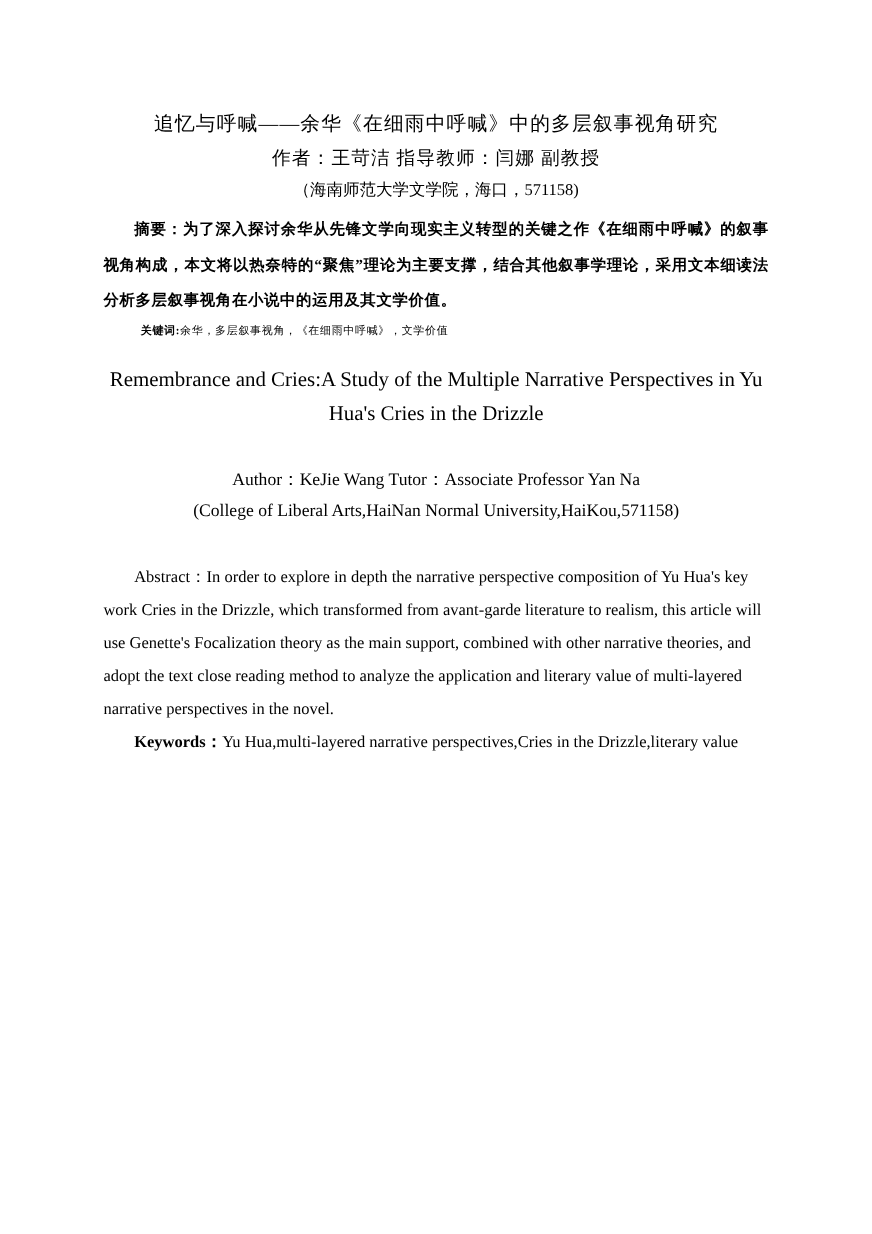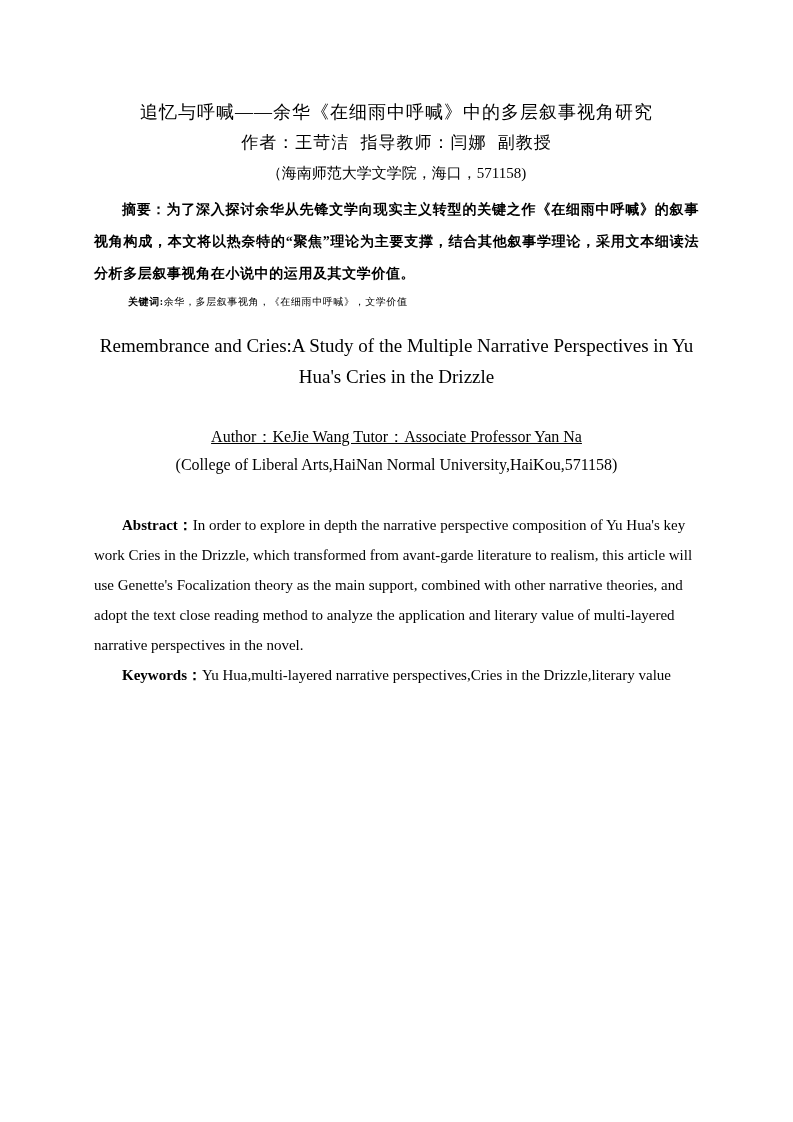--- a/index.html
+++ b/index.html
@@ -29,21 +29,20 @@
     top: 99px;
     font-size: 18px;
     line-height: 26px;
     letter-spacing: 1px;
   }
   .cn-author {
     top: 131px;
     font-size: 17px;
     line-height: 26px;
     letter-spacing: 1px;
-    font-family: Liberation Mono, monospace;
   }
   .cn-affil {
     top: 160px;
     font-size: 15px;
     line-height: 26px;
     text-align: center;
   }
   .cn-abstract {
     top: 194px;
     font-size: 14px;
@@ -68,36 +67,35 @@
   .en-title {
     top: 330px;
     font-size: 19px;
     line-height: 31px;
     font-weight: 400;
   }
   .en-author {
     top: 422px;
     font-size: 16px;
     line-height: 30px;
-    text-decoration: underline;
   }
   .en-affil {
     top: 450px;
     font-size: 16px;
     line-height: 30px;
   }
   .en-abstract {
     top: 510px;
     font-size: 15px;
     line-height: 30px;
     text-indent: 28px;
     text-align: left;
     margin: 0;
   }
-  .en-abstract .label { font-weight: 700; margin-top: 20px; }
+  .en-abstract .label { font-weight: 400; margin-top: 20px; }
   .en-keywords {
     top: 660px;
     font-size: 15px;
     line-height: 30px;
     text-indent: 28px;
     margin: 0;
   }
   .en-keywords .label { font-weight: 700; }
 </style>
 </head>

